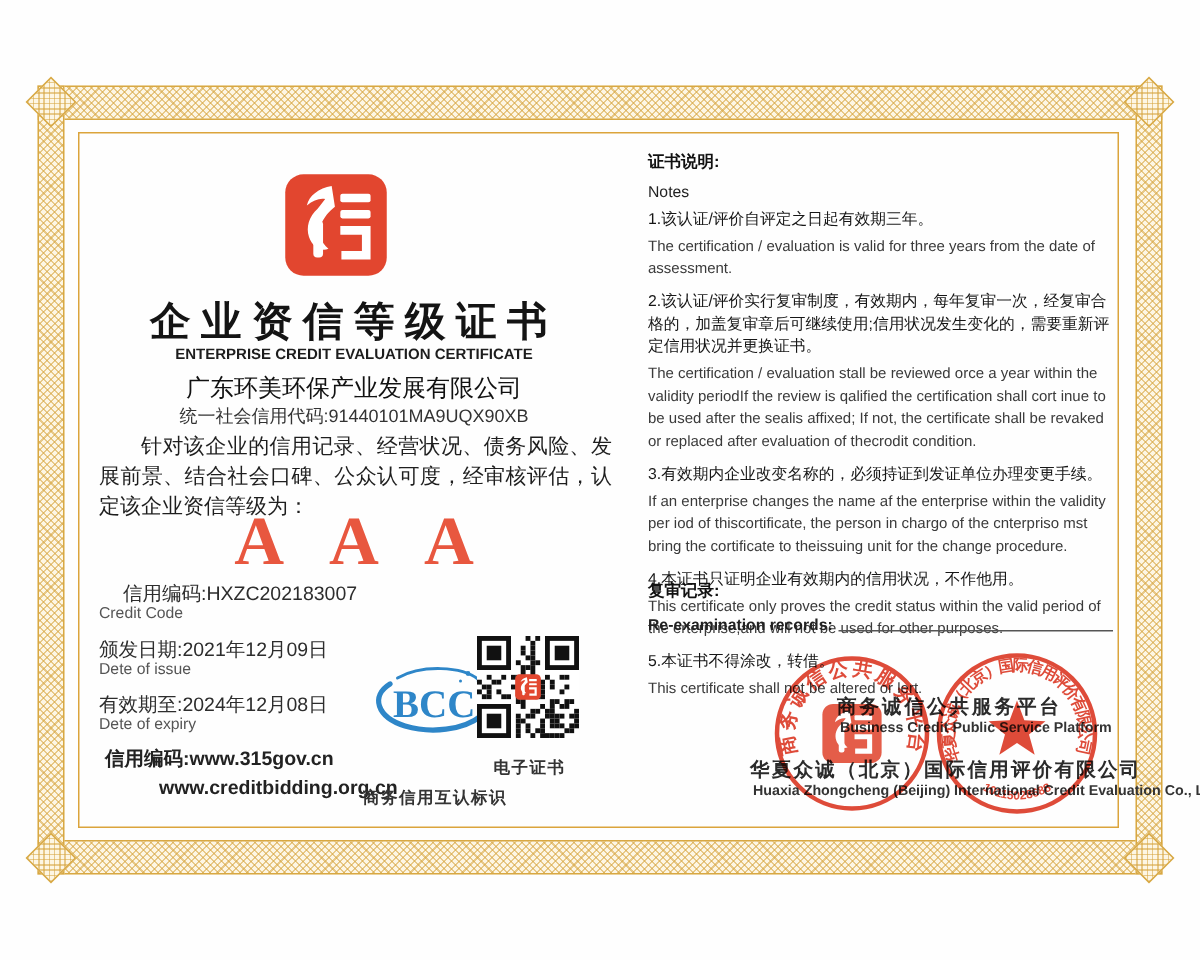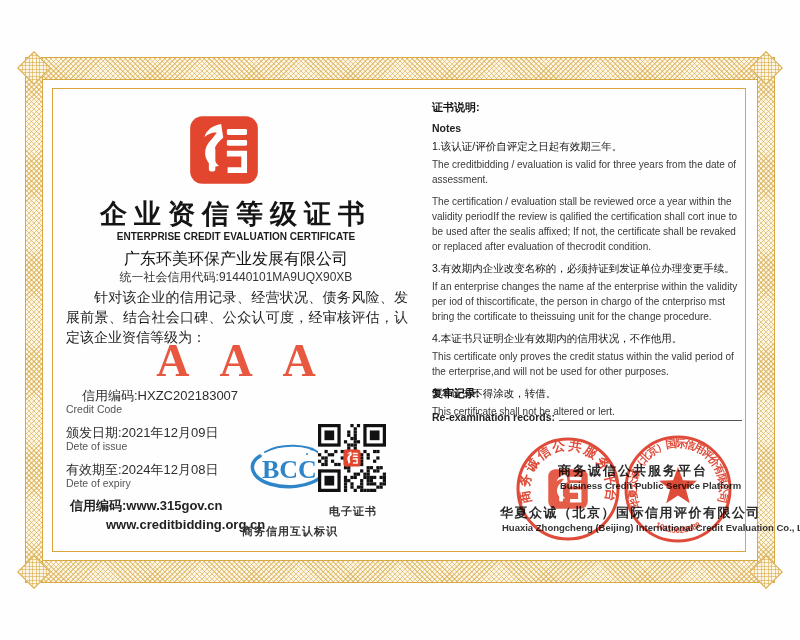--- a/index.html
+++ b/index.html
@@ -47,21 +47,21 @@
   .query-url2{left:106px;top:517px;font-size:13px;font-weight:600;color:#222;}
   .bcc-box{left:246px;top:441px;width:85px;height:55px;}
   .bcc-caption{left:238px;top:504px;width:104px;text-align:center;font-size:11px;font-weight:bold;
     color:#333;letter-spacing:1px;margin-top:20px;}
   .qr-box{left:318px;top:424px;width:68px;height:68px;}
   .qr-caption{left:322px;top:504px;width:62px;text-align:center;font-size:11px;font-weight:bold;
     color:#333;letter-spacing:1px;}
   
   .notes{left:432px;top:100px;width:314px;}
   .notes-h-zh{font-size:11px;font-weight:bold;color:#111;margin:0 0 7px 0;}
-  .notes-h-en{font-size:10.5px;font-weight:bold;color:#222;margin:0 0 5px 0;}
+  .notes-h-en{font-size:10.5px;font-weight:normal;color:#222;margin:0 0 5px 0;}
   .note-zh{font-size:10.5px;color:#161616;line-height:15px;margin:3px 0;}
   .note-en{font-size:10px;color:#3a3a3a;line-height:15px;margin:3px 0 7px 0;}
   .review{left:432px;top:386px;width:310px;}
   .review-zh{font-size:11px;font-weight:bold;color:#111;margin:0 0 7px 0;}
   .review-en{display:flex;align-items:flex-end;font-size:10.5px;font-weight:bold;color:#222;}
   .fill-line{flex:1;border-bottom:1px solid #555;margin:0 0 2px 4px;height:12px;}
   
   .footer-right{left:498px;top:432px;width:254px;height:146px;}
   .footer-right .txt{position:absolute;z-index:1;white-space:nowrap;}
   .platform-zh{left:60px;top:30px;font-size:13px;font-weight:bold;color:#2b2b2b;letter-spacing:2px;}
@@ -260,21 +260,22 @@
         <rect x="6.4" y="51.2" width="9.600000000000001" height="9.600000000000001" fill="#111"></rect>
         <use href="#xinlogo" x="24.6" y="24.6" width="18" height="18"></use>
       </svg></div>
   <div class="abs qr-caption">电子证书</div>
 
   <div class="abs notes">
     <p class="notes-h-zh">证书说明:</p>
     <p class="notes-h-en">Notes</p>
     <div id="notes-list">
         <p class="note-zh">1.该认证/评价自评定之日起有效期三年。</p>
-        <p class="note-en">The creditbidding / evaluation is valid for three years from the date of assessment.</p>
+        <p class="note-en">The certification / evaluation is valid for three years from the date of assessment.</p>
+        <p class="note-zh">2.该认证/评价实行复审制度，有效期内，每年复审一次，经复审合格的，加盖复审章后可继续使用;信用状况发生变化的，需要重新评定信用状况并更换证书。</p>
         <p class="note-en">The certification / evaluation stall be reviewed orce a year within the validity periodIf the review is qalified the certification shall cort inue to be used after the sealis affixed; If not, the certificate shall be revaked or replaced after evaluation of thecrodit condition.</p>
         <p class="note-zh">3.有效期内企业改变名称的，必须持证到发证单位办理变更手续。</p>
         <p class="note-en">If an enterprise changes the name af the enterprise within the validity per iod of thiscortificate, the person in chargo of the cnterpriso mst bring the cortificate to theissuing unit for the change procedure.</p>
         <p class="note-zh">4.本证书只证明企业有效期内的信用状况，不作他用。</p>
         <p class="note-en">This certificate only proves the credit status within the valid period of the erterprise,and will not be used for other purposes.</p>
         <p class="note-zh">5.本证书不得涂改，转借。</p>
         <p class="note-en">This certificate shall not be altered or lert.</p>
       </div>
   </div>
 

